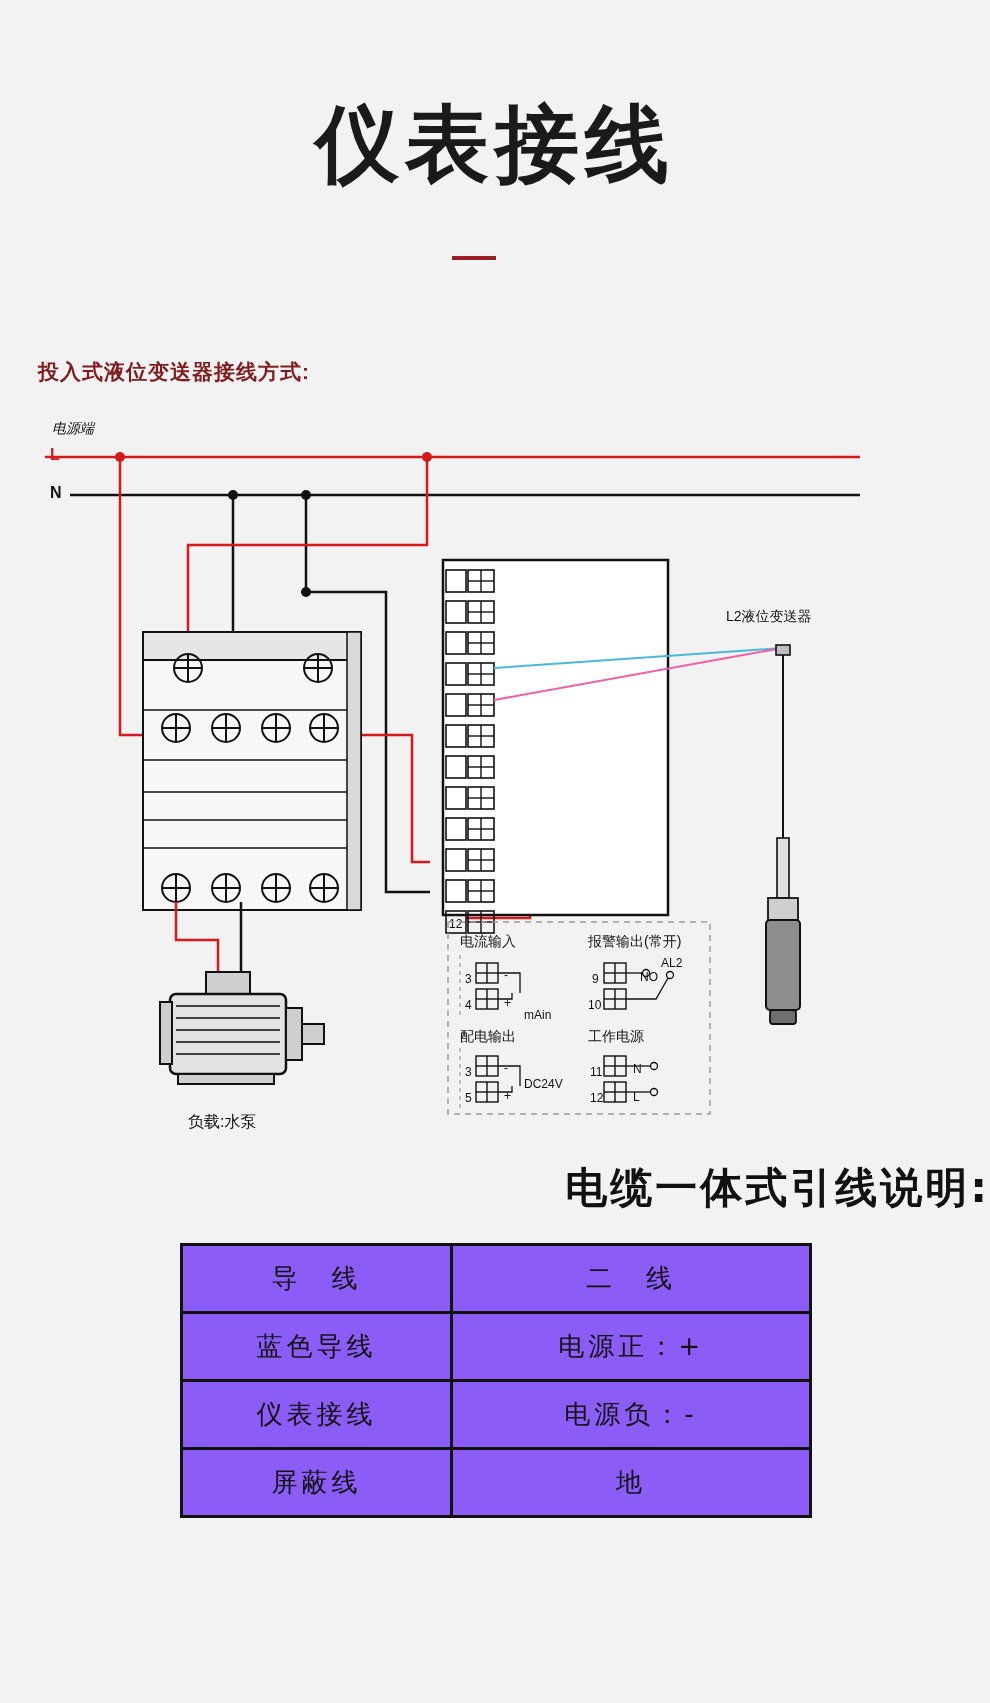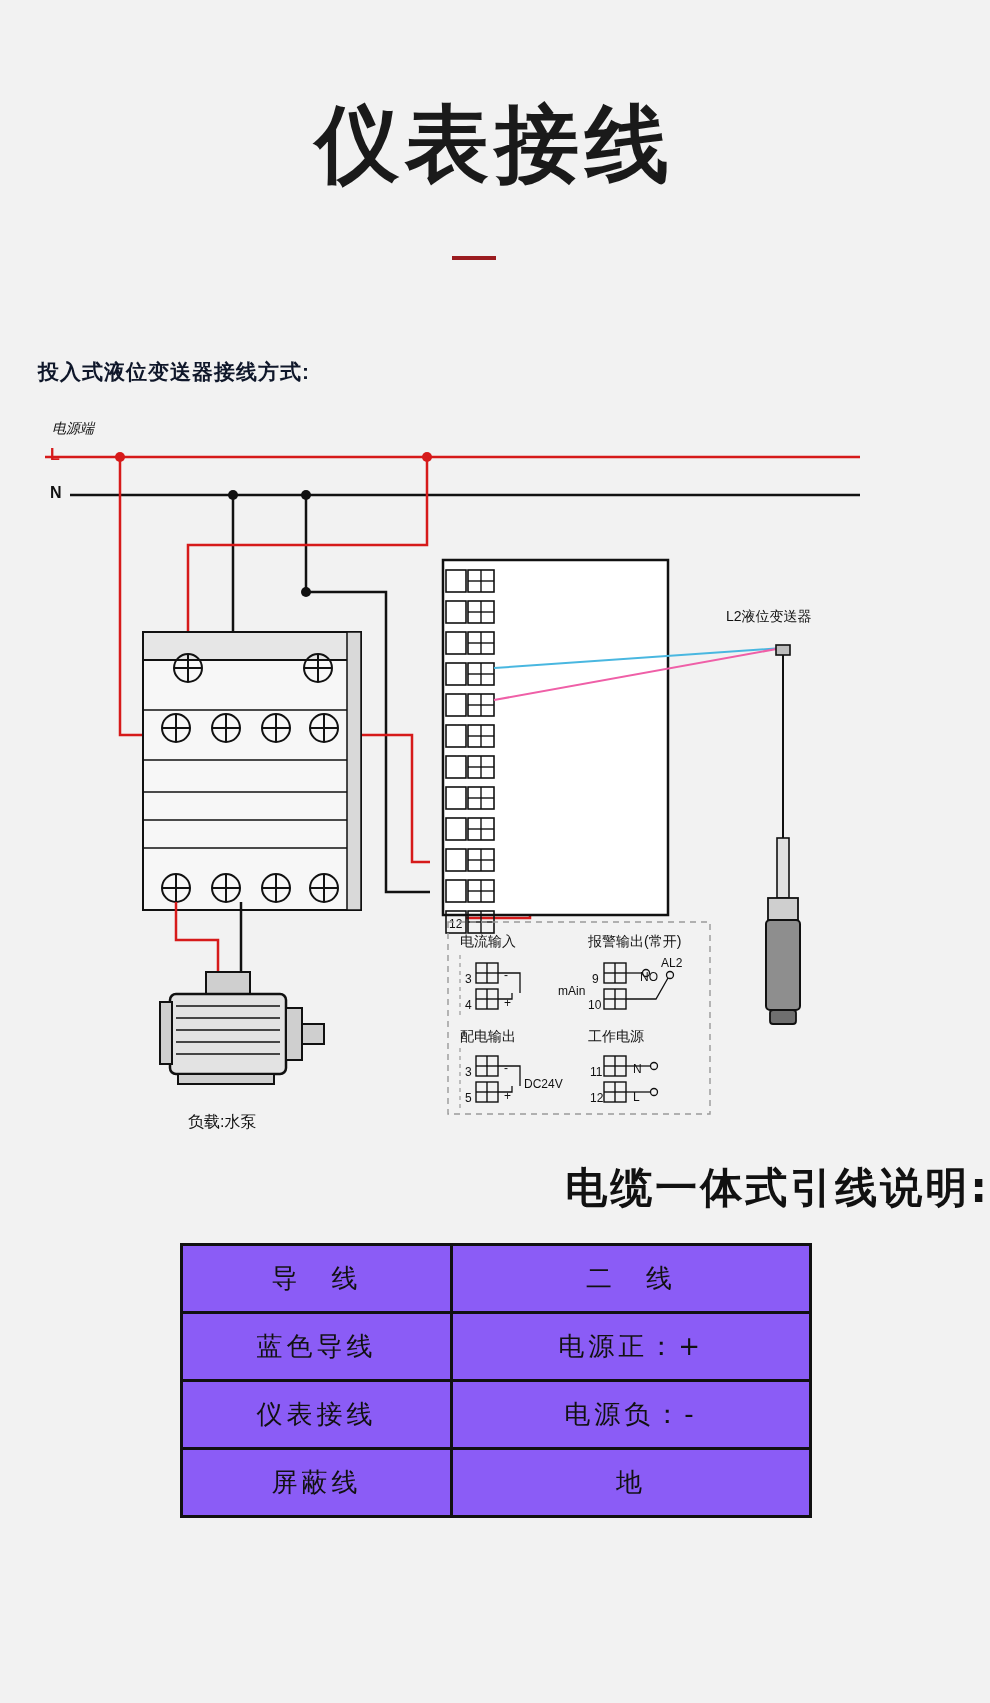--- a/index.html
+++ b/index.html
@@ -19,21 +19,21 @@
     font-size:84px;font-weight:bold;color:#1a1a1a;
     letter-spacing:6px;
     font-family:"DejaVu Sans",sans-serif;
   }
   .title-rule{
     position:absolute;left:452px;top:256px;width:44px;height:4px;
     background:#9b1c20;
   }
   .section-title{
     position:absolute;left:38px;top:358px;
-    font-size:21px;font-weight:bold;color:#0f172a;
+    font-size:21px;font-weight:bold;color:#7f1d1d;
     letter-spacing:1px;
   }
 
   
   .diagram{position:absolute;left:0;top:400px;width:990px;height:760px;}
   .lbl{position:absolute;font-size:14px;color:#111;white-space:nowrap;}
   .lbl.sm{font-size:12px;}
   .lbl.red{color:#d61a1a;font-weight:bold;}
 
   svg.wires{position:absolute;left:0;top:0;width:990px;height:760px;}
@@ -99,21 +99,21 @@
 
     <div class="lbl" style="left:460px;top:533px;font-size:14px;">电流输入</div>
     <div class="lbl" style="left:588px;top:533px;font-size:14px;">报警输出(常开)</div>
     <div class="lbl" style="left:460px;top:628px;font-size:14px;">配电输出</div>
     <div class="lbl" style="left:588px;top:628px;font-size:14px;">工作电源</div>
 
     <div class="lbl sm" style="left:465px;top:572px;">3</div>
     <div class="lbl sm" style="left:465px;top:598px;">4</div>
     <div class="lbl sm" style="left:504px;top:568px;">-</div>
     <div class="lbl sm" style="left:504px;top:596px;">+</div>
-    <div class="lbl sm" style="left:524px;top:584px;margin-left:34px;">mAin</div>
+    <div class="lbl sm" style="left:524px;top:608px;">mAin</div>
 
     <div class="lbl sm" style="left:465px;top:665px;">3</div>
     <div class="lbl sm" style="left:465px;top:691px;">5</div>
     <div class="lbl sm" style="left:504px;top:661px;">-</div>
     <div class="lbl sm" style="left:504px;top:689px;">+</div>
     <div class="lbl sm" style="left:524px;top:677px;">DC24V</div>
 
     <div class="lbl sm" style="left:592px;top:572px;">9</div>
     <div class="lbl sm" style="left:588px;top:598px;">10</div>
     <div class="lbl sm" style="left:640px;top:570px;">NO</div>

